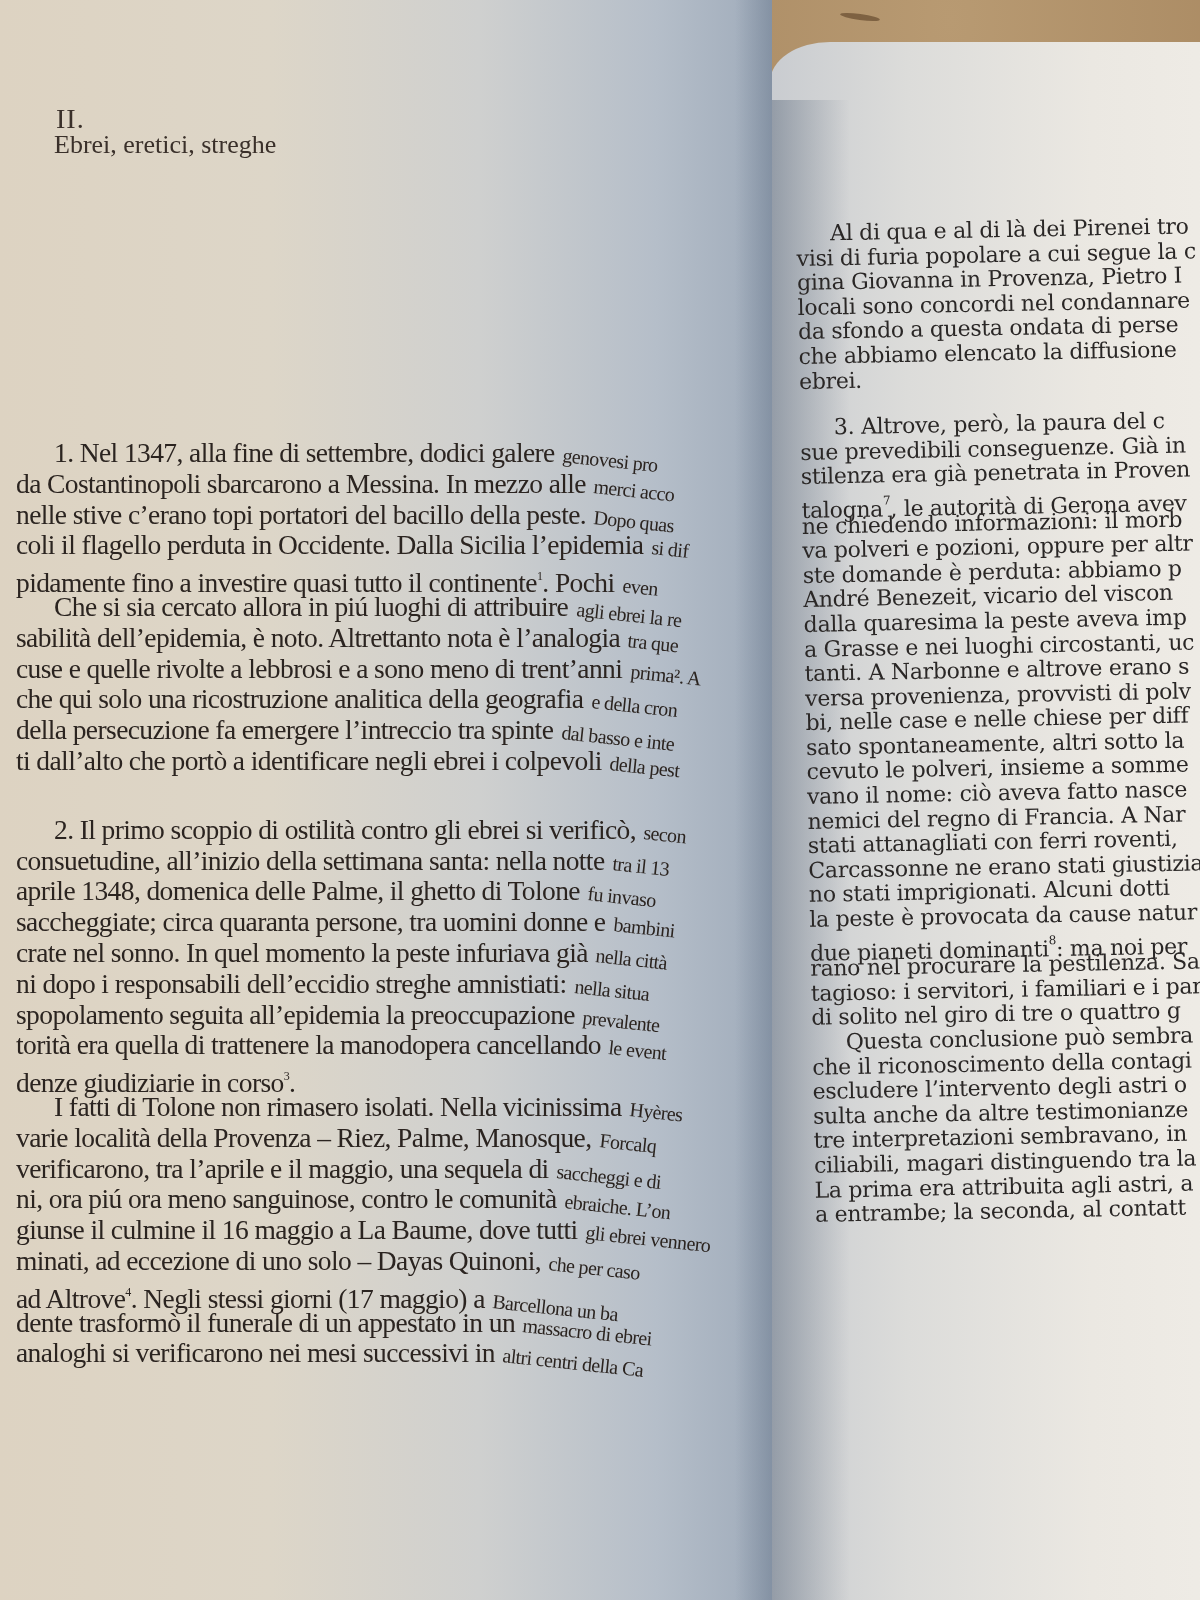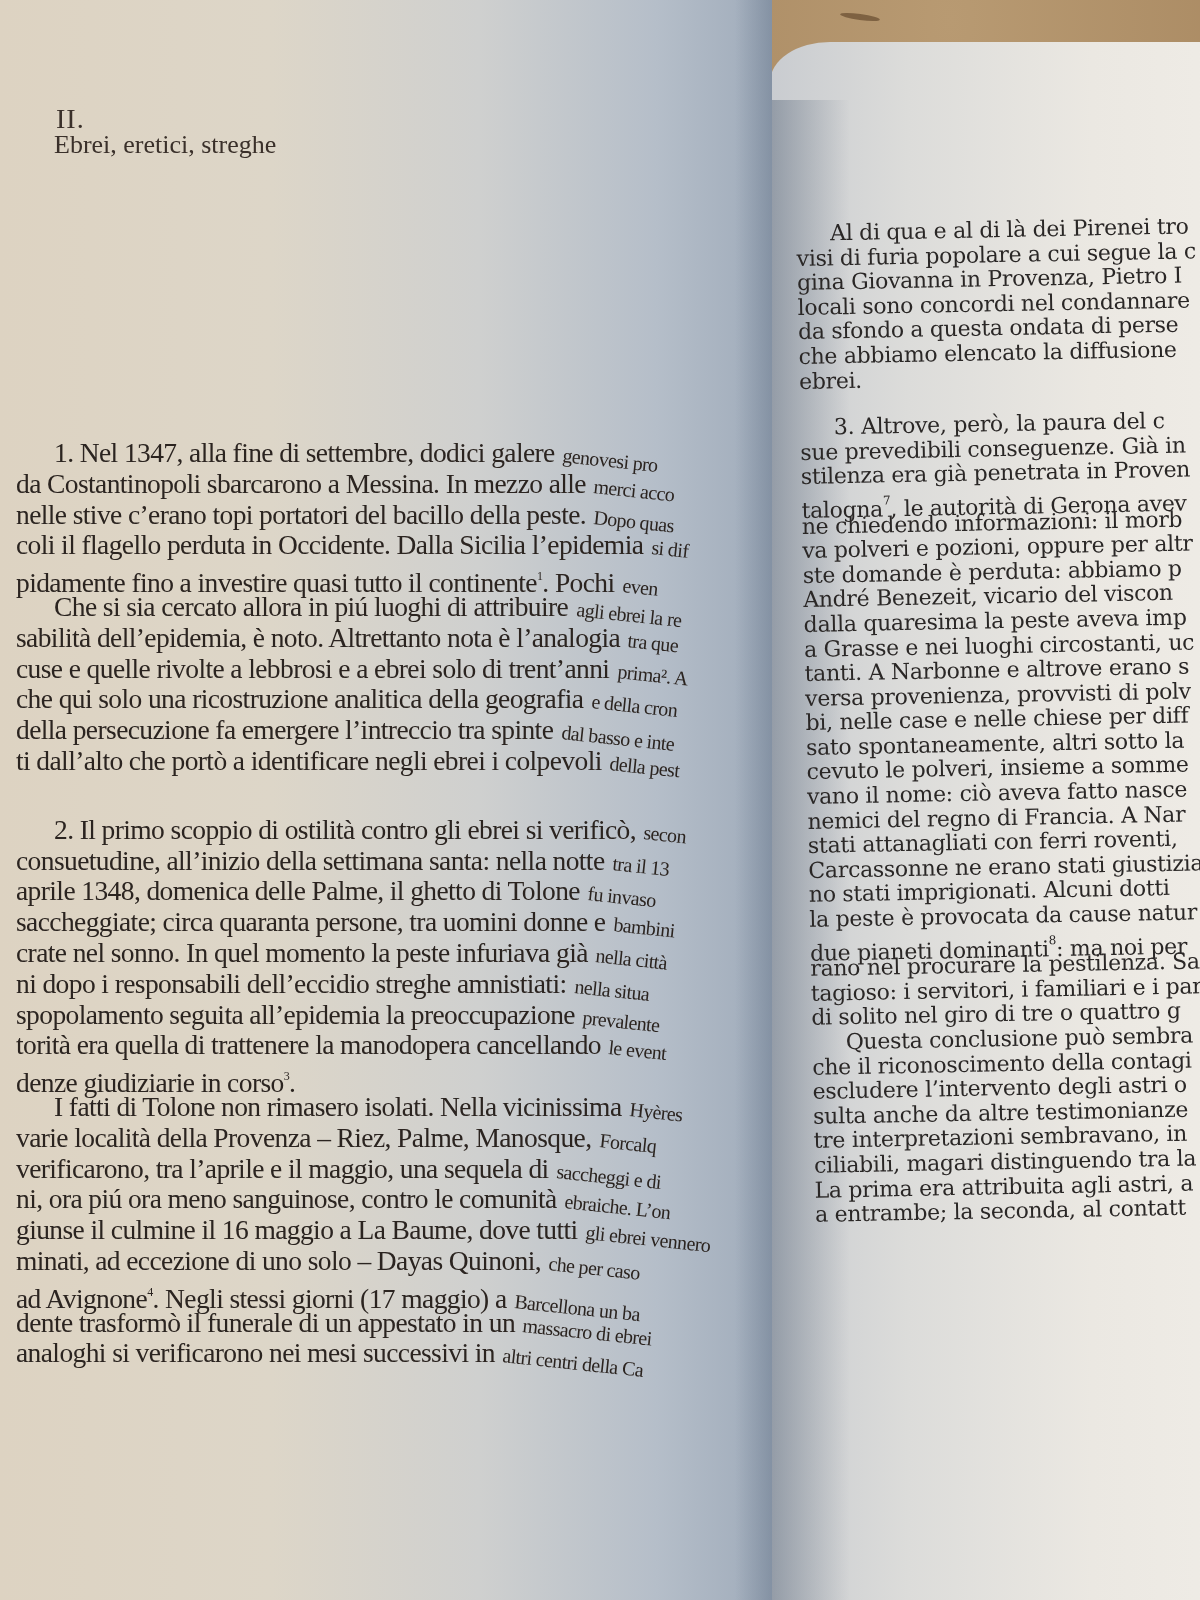--- a/index.html
+++ b/index.html
@@ -127,36 +127,36 @@
 <div class="chapter-title">Ebrei, eretici, streghe</div>
 
 <div class="left-text" id="left-text">
     <div class="line indent"><span>1.  Nel 1347, alla fine di settembre, dodici galere </span><span class="tail">genovesi pro</span></div>
     <div class="line"><span>da Costantinopoli sbarcarono a Messina. In mezzo alle </span><span class="tail">merci acco</span></div>
     <div class="line"><span>nelle stive c’erano topi portatori del bacillo della peste. </span><span class="tail">Dopo quas</span></div>
     <div class="line"><span>coli il flagello perduta in Occidente. Dalla Sicilia l’epidemia </span><span class="tail">si dif</span></div>
     <div class="line"><span>pidamente fino a investire quasi tutto il continente</span><sup>1</sup><span>. Pochi </span><span class="tail">even</span></div>
     <div class="line indent"><span>Che si sia cercato allora in piú luoghi di attribuire </span><span class="tail">agli ebrei la re</span></div>
     <div class="line"><span>sabilità dell’epidemia, è noto. Altrettanto nota è l’analogia </span><span class="tail">tra que</span></div>
-    <div class="line"><span>cuse e quelle rivolte a lebbrosi e a ebrei solo di trent’anni </span><span class="tail">prima². A</span></div>
+    <div class="line"><span>cuse e quelle rivolte a lebbrosi e a sono meno di trent’anni </span><span class="tail">prima². A</span></div>
     <div class="line"><span>che qui solo una ricostruzione analitica della geografia </span><span class="tail">e della cron</span></div>
     <div class="line"><span>della persecuzione fa emergere l’intreccio tra spinte </span><span class="tail">dal basso e inte</span></div>
     <div class="line"><span>ti dall’alto che portò a identificare negli ebrei i colpevoli </span><span class="tail">della pest</span></div>
     <div class="gap"></div>
     <div class="line indent"><span>2.  Il primo scoppio di ostilità contro gli ebrei si verificò, </span><span class="tail">secon</span></div>
     <div class="line"><span>consuetudine, all’inizio della settimana santa: nella notte </span><span class="tail">tra il 13</span></div>
     <div class="line"><span>aprile 1348, domenica delle Palme, il ghetto di Tolone </span><span class="tail">fu invaso</span></div>
     <div class="line"><span>saccheggiate; circa quaranta persone, tra uomini donne e </span><span class="tail">bambini</span></div>
     <div class="line"><span>crate nel sonno. In quel momento la peste infuriava già </span><span class="tail">nella città</span></div>
     <div class="line"><span>ni dopo i responsabili dell’eccidio streghe amnistiati: </span><span class="tail">nella situa</span></div>
     <div class="line"><span>spopolamento seguita all’epidemia la preoccupazione </span><span class="tail">prevalente</span></div>
     <div class="line"><span>torità era quella di trattenere la manodopera cancellando </span><span class="tail">le event</span></div>
     <div class="line"><span>denze giudiziarie in corso</span><sup>3</sup><span>.</span></div>
     <div class="line indent"><span>I fatti di Tolone non rimasero isolati. Nella vicinissima </span><span class="tail">Hyères</span></div>
     <div class="line"><span>varie località della Provenza – Riez, Palme, Manosque, </span><span class="tail">Forcalq</span></div>
     <div class="line"><span>verificarono, tra l’aprile e il maggio, una sequela di </span><span class="tail">saccheggi e di</span></div>
     <div class="line"><span>ni, ora piú ora meno sanguinose, contro le comunità </span><span class="tail">ebraiche. L’on</span></div>
     <div class="line"><span>giunse il culmine il 16 maggio a La Baume, dove tutti </span><span class="tail">gli ebrei vennero</span></div>
     <div class="line"><span>minati, ad eccezione di uno solo – Dayas Quinoni, </span><span class="tail">che per caso</span></div>
-    <div class="line"><span>ad Avignone</span><sup>4</sup><span>. Negli stessi giorni (17 maggio) a </span><span class="tail">Barcellona un ba</span></div>
+    <div class="line"><span>ad Altrove</span><sup>4</sup><span>. Negli stessi giorni (17 maggio) a </span><span class="tail">Barcellona un ba</span></div>
     <div class="line"><span>dente trasformò il funerale di un appestato in un </span><span class="tail">massacro di ebrei</span></div>
     <div class="line"><span>analoghi si verificarono nei mesi successivi in </span><span class="tail">altri centri della Ca</span></div>
   </div>
 
 </body></html>

